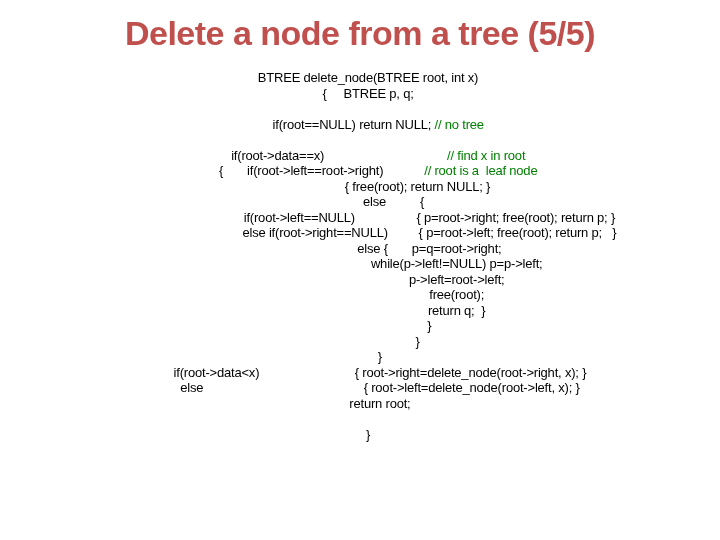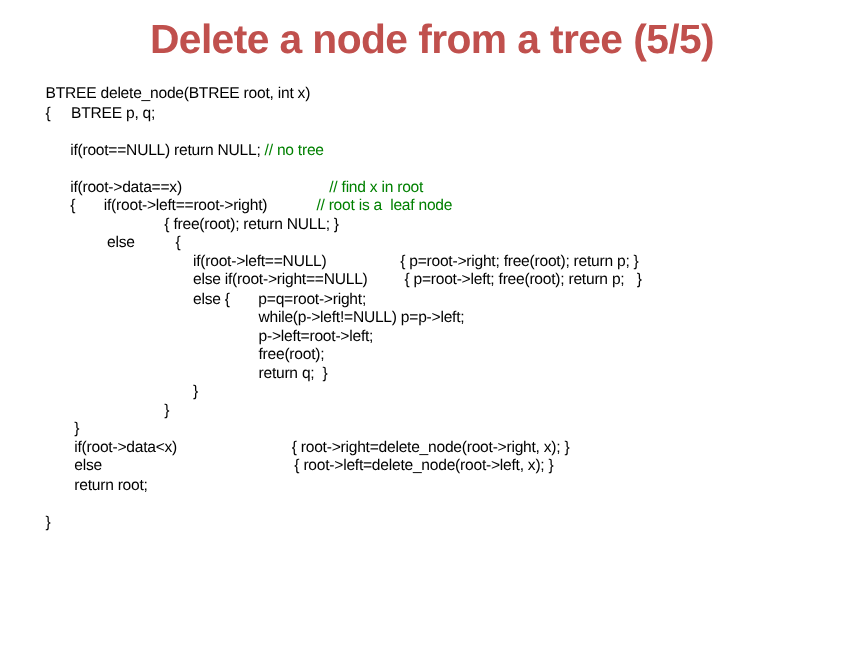--- a/index.html
+++ b/index.html
@@ -32,20 +32,21 @@
     position: absolute;
     top: 70px;
     left: 38px;
     width: 660px;
     font-size: 13px;
     line-height: 15.5px;
     color: #000;
     white-space: pre;
     font-family: "Candara", "Segoe UI", sans-serif;
     letter-spacing: -0.2px;
+    text-align: center;
   }
   .comment { color: #008000; }
 </style>
 </head>
 <body>
 
 <div class="slide">
   <div class="title">Delete a node from a tree (5/5)</div>
   <div class="code"><span>BTREE delete_node(BTREE root, int x)</span>
 <span>{     BTREE p, q;</span>

